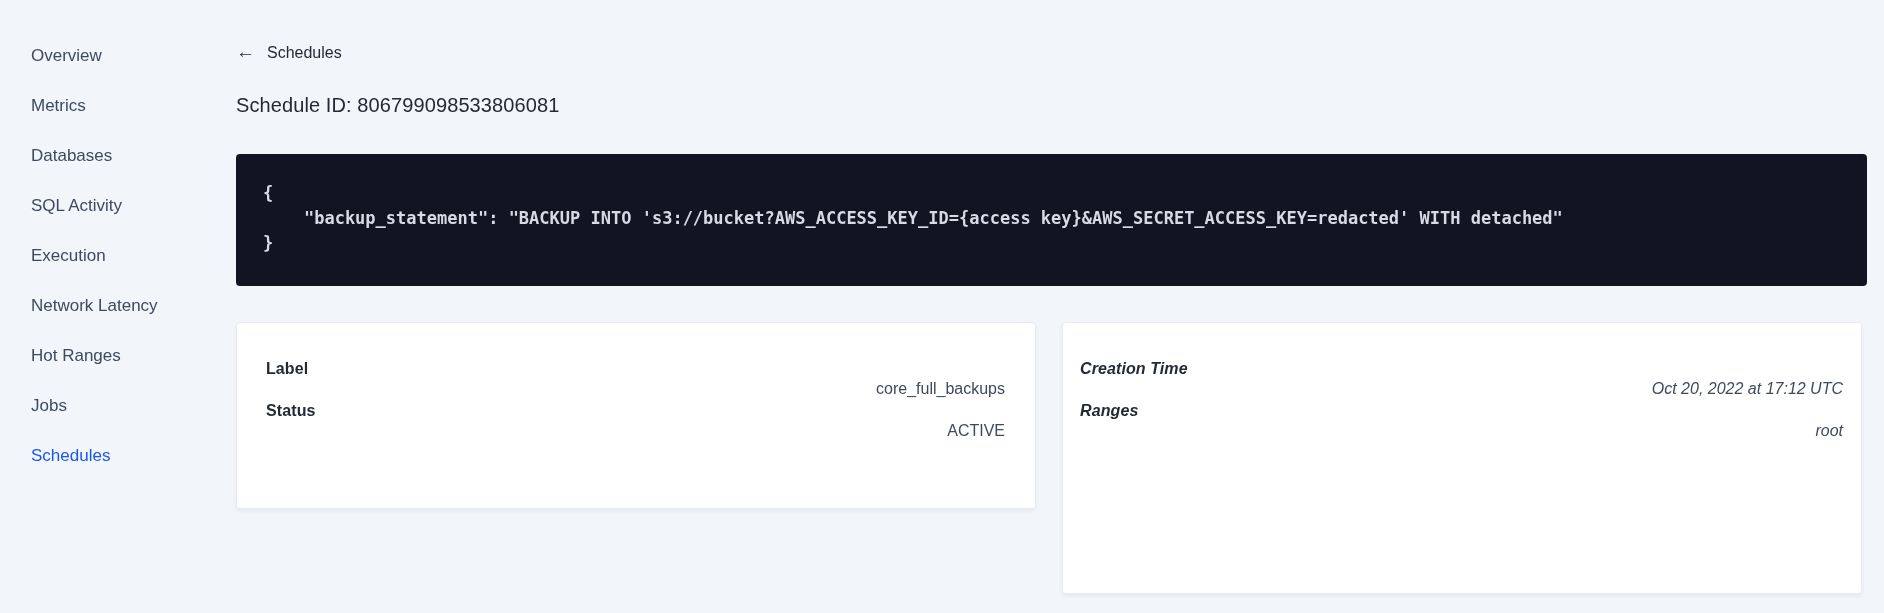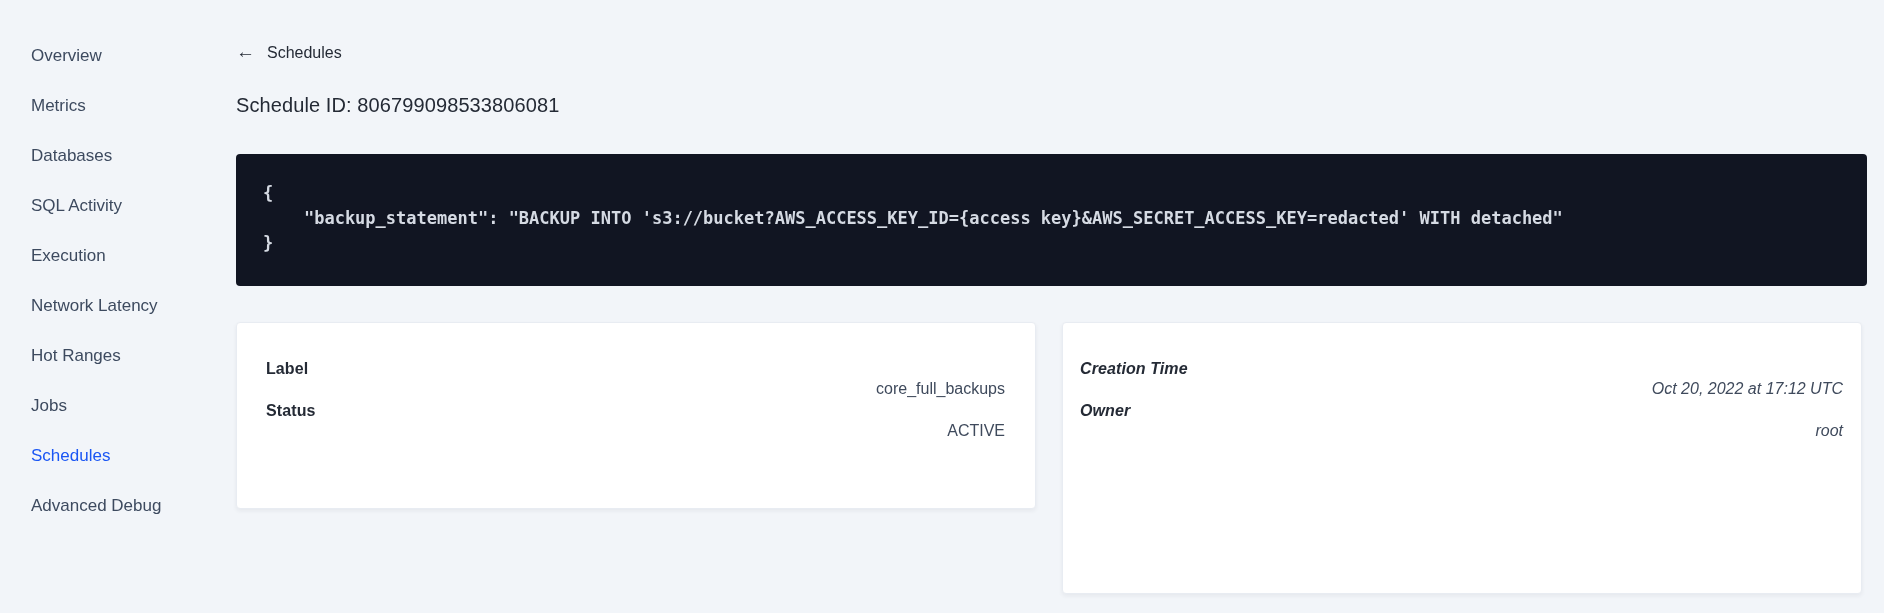--- a/index.html
+++ b/index.html
@@ -110,21 +110,20 @@
 <nav class="sidebar">
   <div class="nav-item">Overview</div>
   <div class="nav-item">Metrics</div>
   <div class="nav-item">Databases</div>
   <div class="nav-item">SQL Activity</div>
   <div class="nav-item">Execution</div>
   <div class="nav-item">Network Latency</div>
   <div class="nav-item">Hot Ranges</div>
   <div class="nav-item">Jobs</div>
   <div class="nav-item active">Schedules</div>
-  <div class="nav-item">Advanced Debug</div>
 </nav>
 
 <main class="main">
 
   <a class="back-link">
     <span class="arrow">←</span>
     <span>Schedules</span>
   </a>
 
   <h1 class="page-title">Schedule ID: 806799098533806081</h1>
@@ -147,19 +146,19 @@
         <span class="value">ACTIVE</span>
       </div>
     </section>
 
     <section class="card schedule">
       <div class="card-row">
         <span class="label">Creation Time</span>
         <span class="value">Oct 20, 2022 at 17:12 UTC</span>
       </div>
       <div class="card-row">
-        <span class="label">Owner</span>
+        <span class="label">Ranges</span>
         <span class="value">root</span>
       </div>
     </section>
 
   </div>
 </main>
 
 </body></html>

